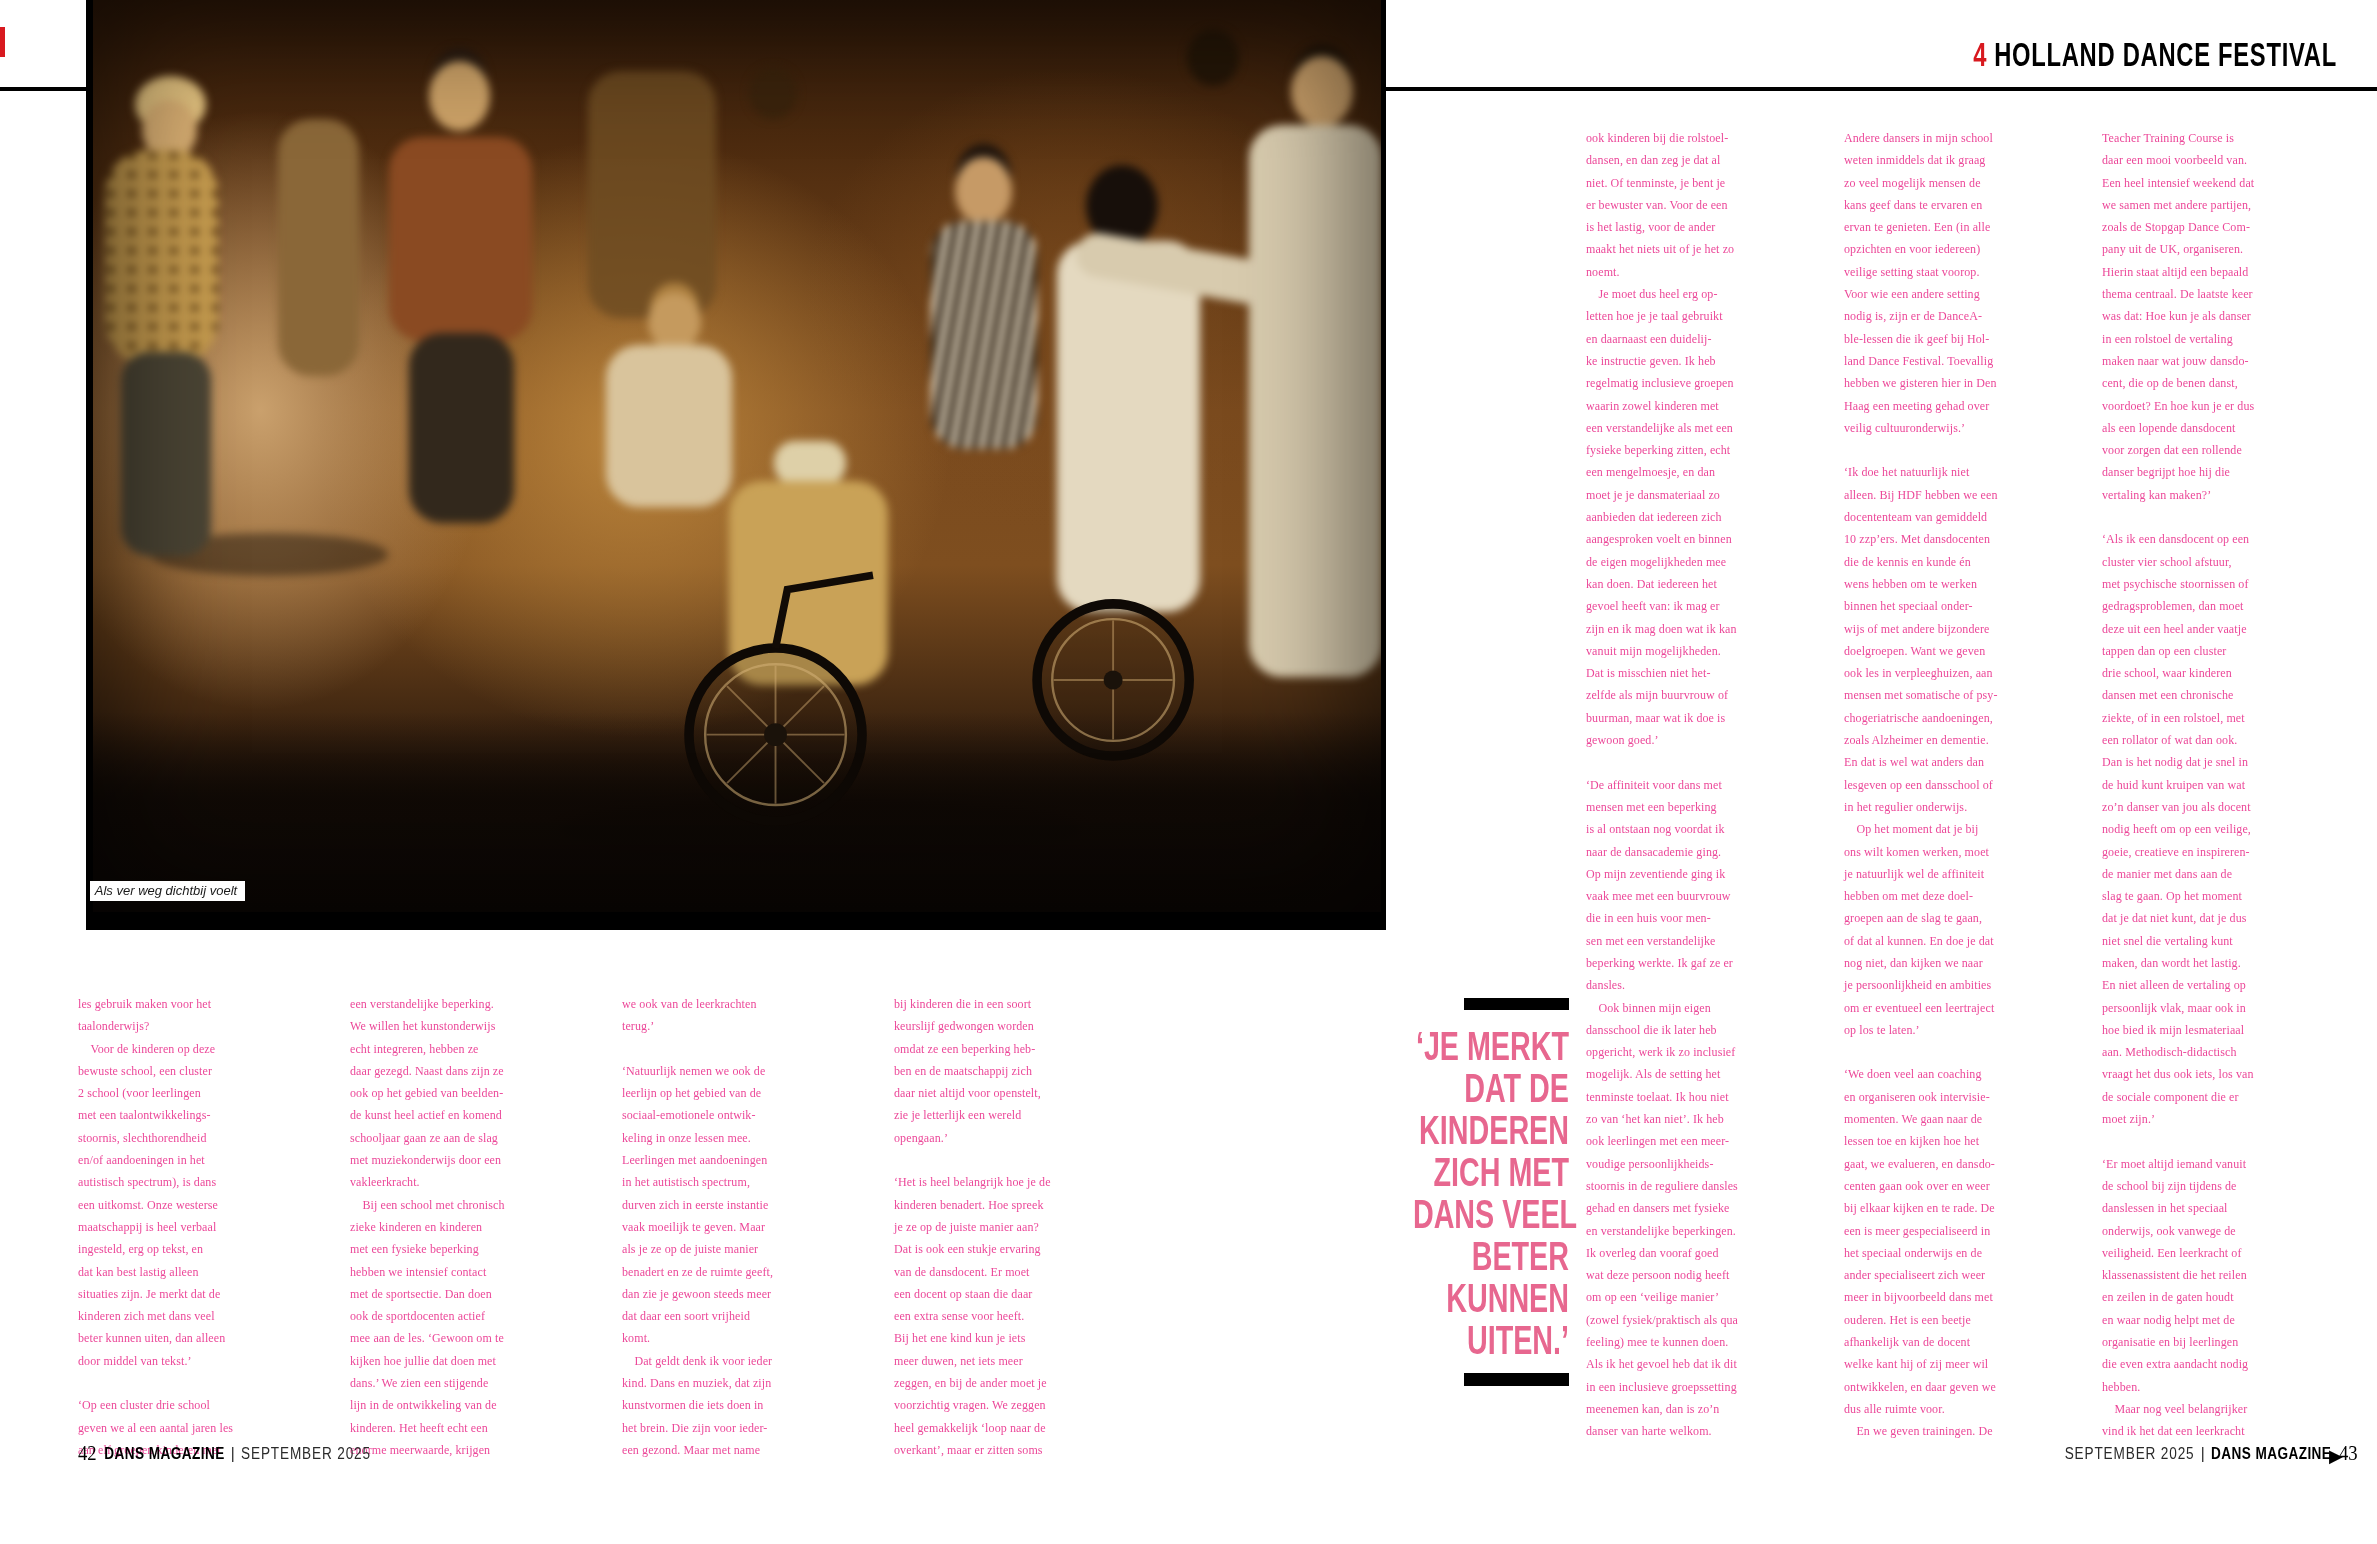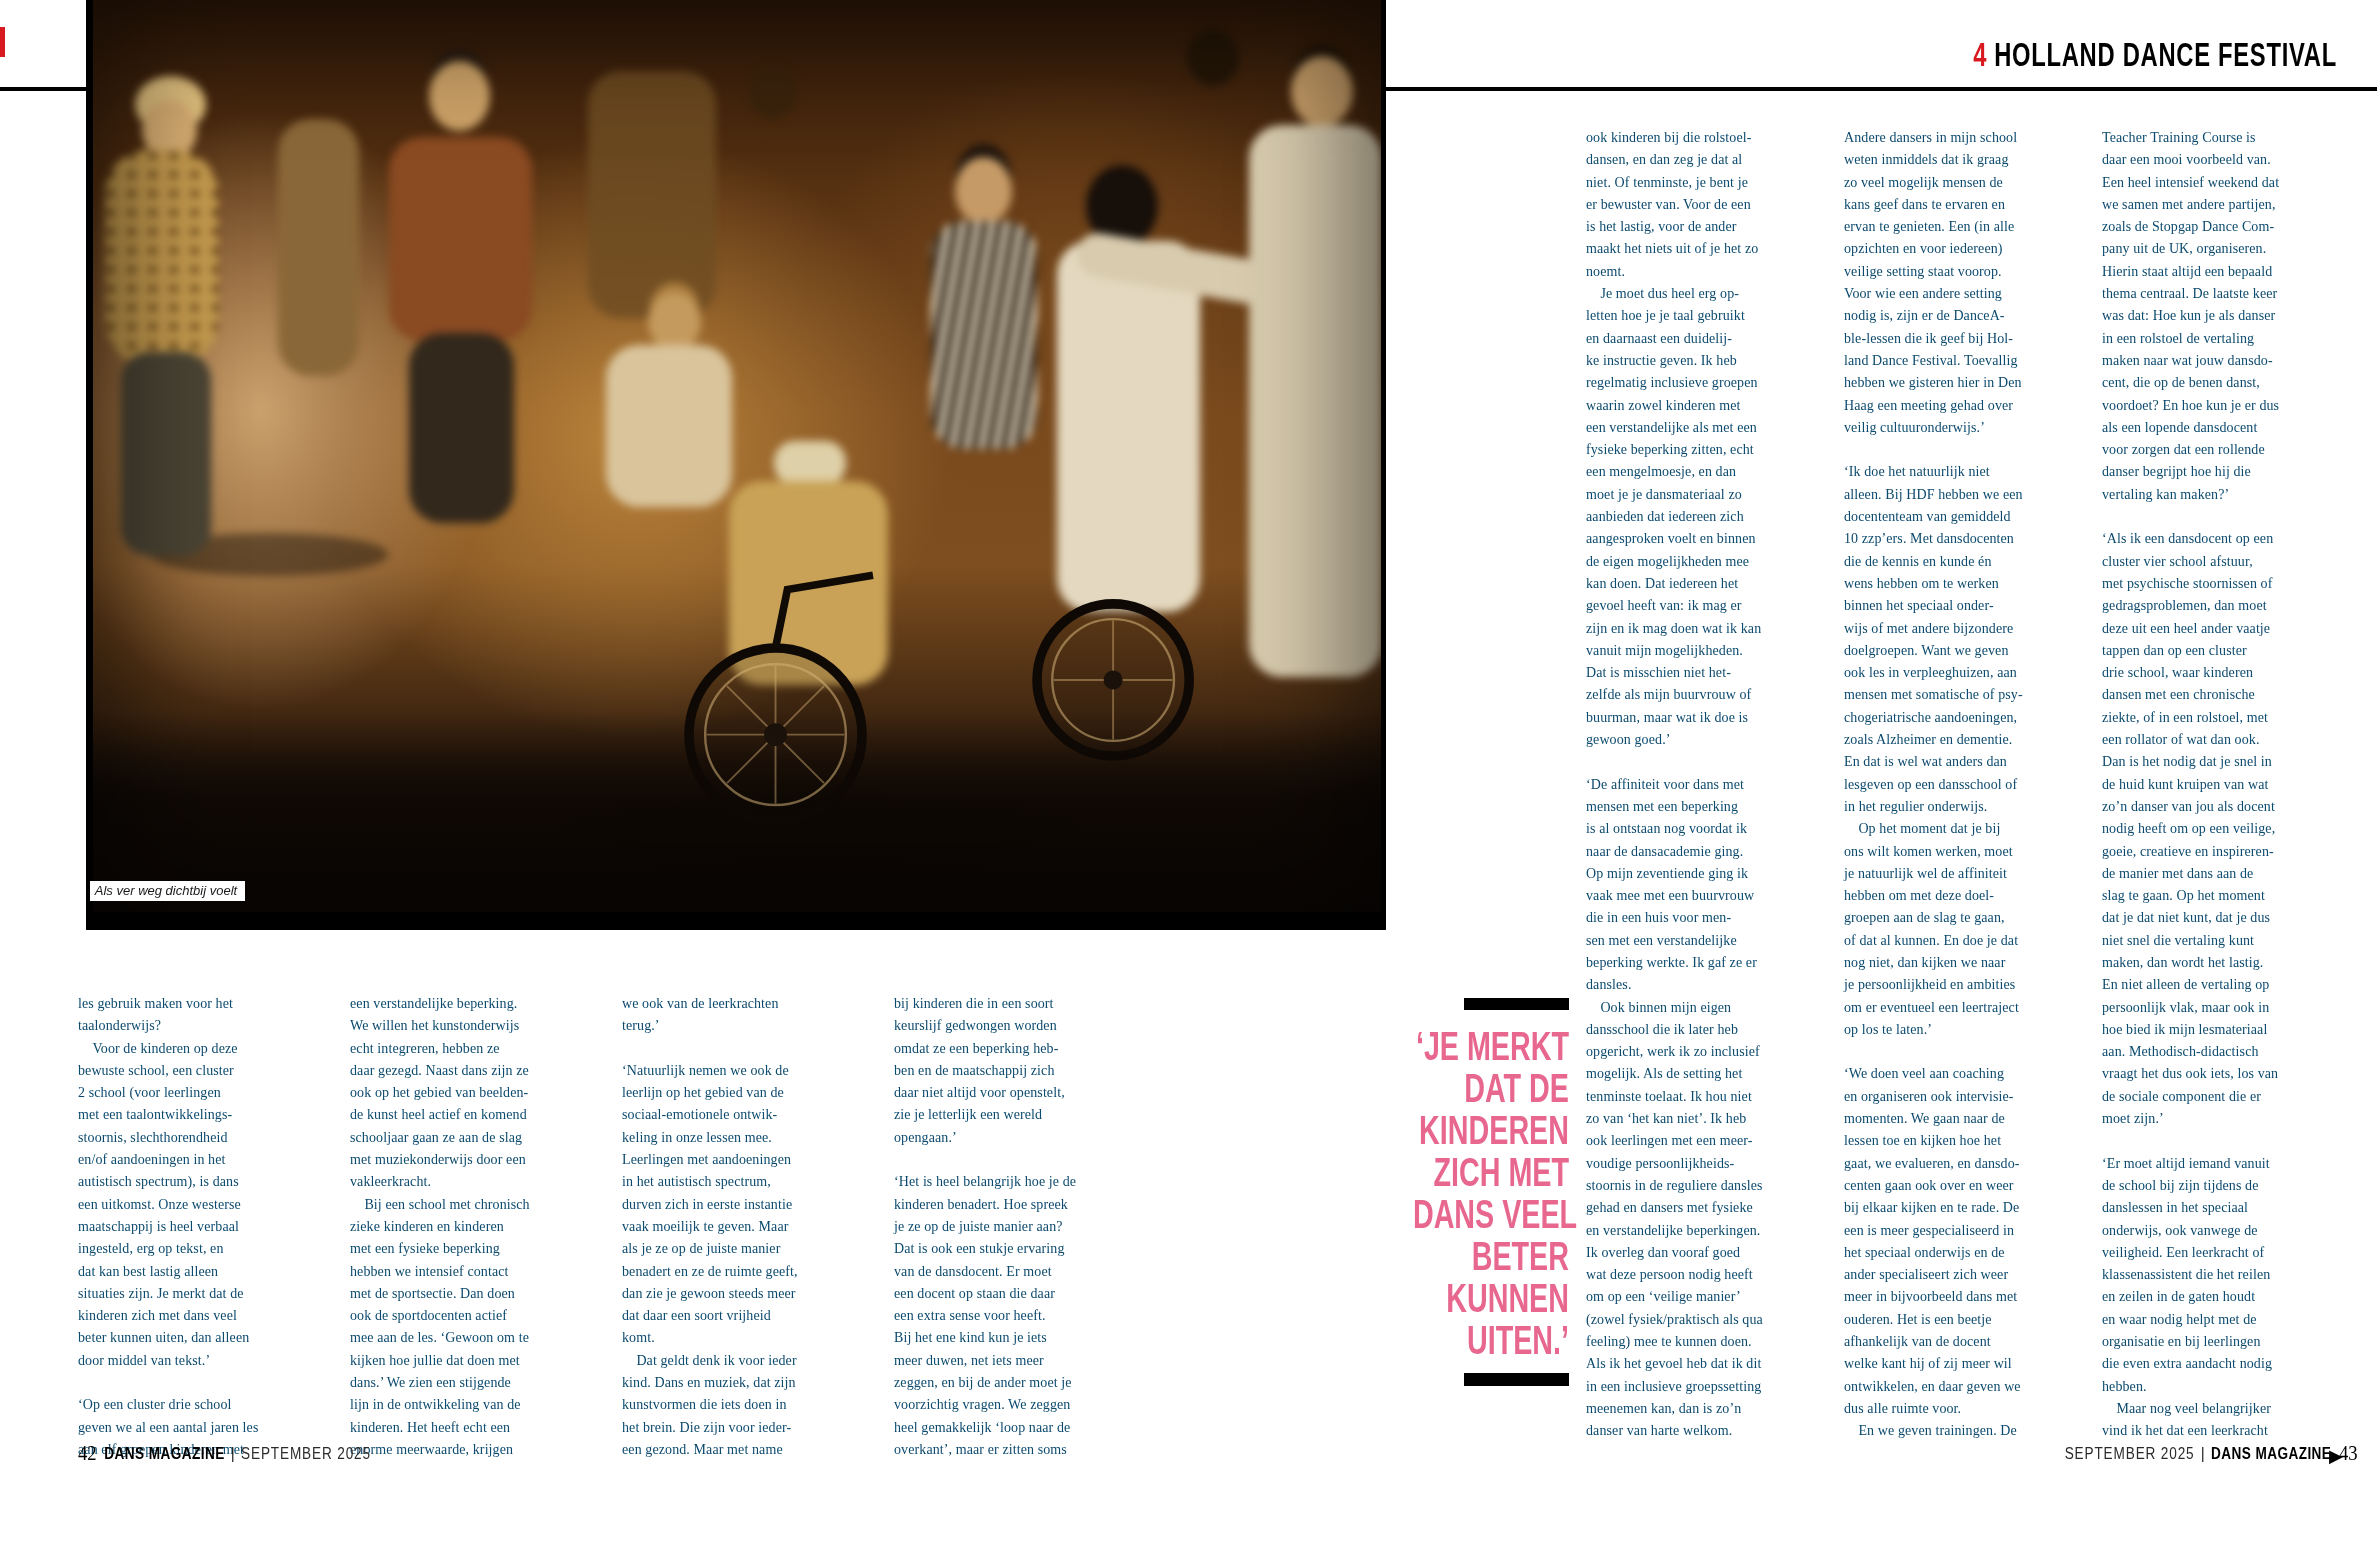--- a/index.html
+++ b/index.html
@@ -54,21 +54,21 @@
   .f-bghead2{left:656px;top:67px;width:48px;height:52px;border-radius:50%;background:#3a230c;}
   .f-shadow1{left:466px;top:799px;width:523px;height:62px;border-radius:50%;background:rgba(0,0,0,.5);}
   .f-shadow2{left:57px;top:533px;width:238px;height:43px;border-radius:50%;background:rgba(0,0,0,.4);}
   .floor{position:absolute;left:0;bottom:0;width:100%;height:200px;
       background:linear-gradient(180deg,rgba(15,9,5,0) 0%,rgba(15,9,5,.85) 45%,#0c0704 100%);}
   .wheels{position:absolute;left:0;top:0;}
   .caption{position:absolute;left:90px;top:881px;background:#fff;color:#1a1a1a;z-index:5;
       font-family:"Liberation Sans",sans-serif;font-style:italic;font-size:13px;padding:1.9px 7.6px 3.3px 4.8px;}
 
   
-  .col{position:absolute;width:264px;font-size:14px;line-height:22.3px;letter-spacing:0.1px;color:#0c4a6e;}
+  .col{position:absolute;width:264px;font-size:12px;line-height:22.3px;letter-spacing:0.1px;color:#ec4899;}
   .line{white-space:pre-wrap;min-height:22.3px;}
   .lcol1{left:78px;top:993px;}
   .lcol2{left:350px;top:993px;}
   .lcol3{left:622px;top:993px;}
   .lcol4{left:894px;top:993px;}
   .rcolA{left:1586px;top:127px;width:259px;}
   .rcolB{left:1844px;top:127px;width:259px;}
   .rcolC{left:2102px;top:127px;width:259px;}
 
   

